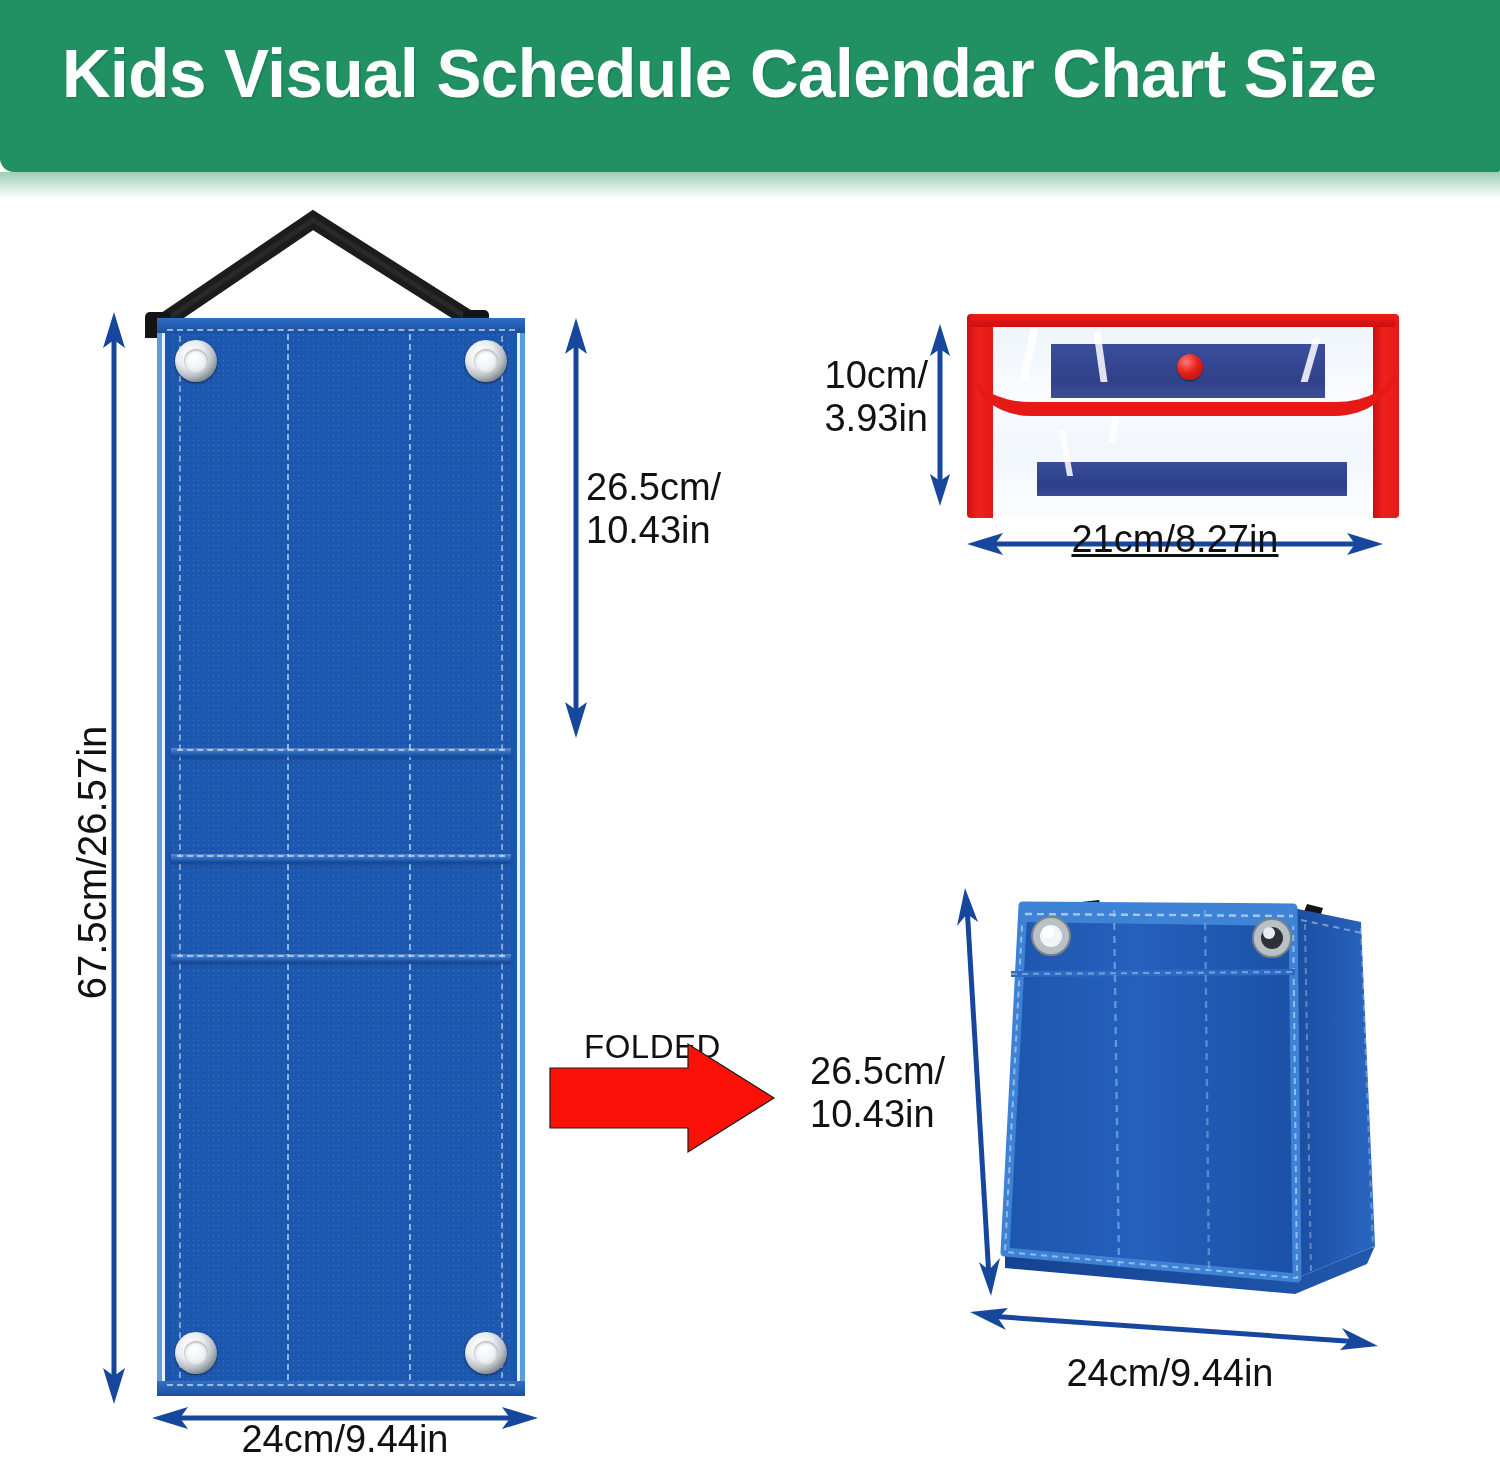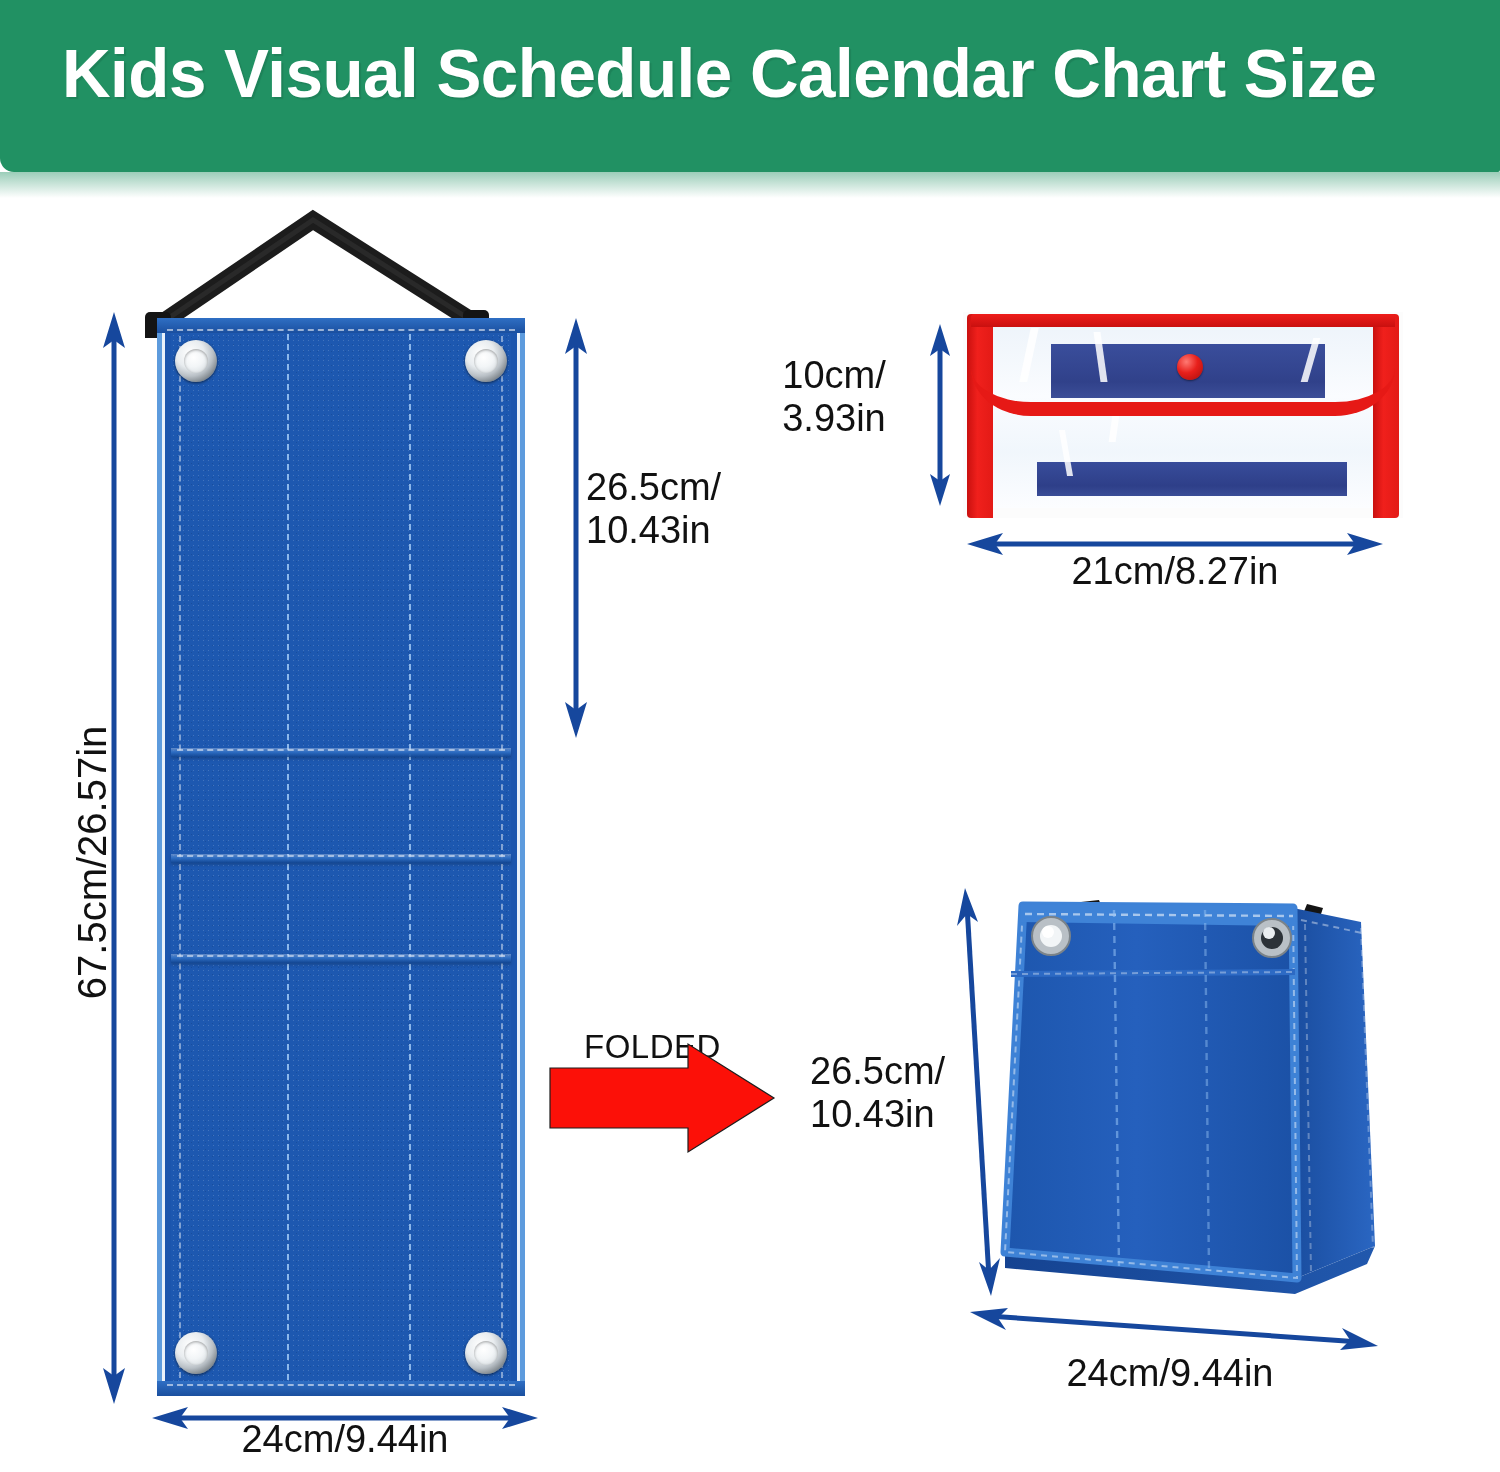--- a/index.html
+++ b/index.html
@@ -282,31 +282,31 @@
   <div class="pouch-snap"></div>
 </div>
 
 <div class="arrow-svg" style="left:920px; top:322px;">
   <svg width="40" height="186" viewBox="0 0 40 186">
     <line x1="20" y1="16" x2="20" y2="170" stroke="#16479d" stroke-width="5"></line>
     <polygon points="20,2 30,34 20,27 10,34" fill="#16479d"></polygon>
     <polygon points="20,184 30,152 20,159 10,152" fill="#16479d"></polygon>
   </svg>
 </div>
-<div class="dim" style="left:770px; top:354px; width:128px; text-align:center;">10cm/
+<div class="dim" style="left:800px; top:354px; width:128px; text-align:right;">10cm/
 3.93in</div>
 
 <div class="arrow-svg" style="left:965px; top:526px;">
   <svg width="420" height="36" viewBox="0 0 420 36">
     <line x1="18" y1="18" x2="402" y2="18" stroke="#16479d" stroke-width="5"></line>
     <polygon points="2,18 38,7 30,18 38,29" fill="#16479d"></polygon>
     <polygon points="418,18 382,7 390,18 382,29" fill="#16479d"></polygon>
   </svg>
 </div>
-<div class="dim" style="left:965px; top:550px; width:420px;">21cm/8.27in</div>
+<div class="dim" style="left:965px; top:518px; width:420px;text-decoration:underline;">21cm/8.27in</div>
 
 <div id="folded-label">FOLDED</div>
 <div id="folded-arrow">
   <svg width="228" height="116" viewBox="0 0 228 116">
     <polygon points="2,28 140,28 140,4 226,58 140,112 140,88 2,88" fill="#fc1008" stroke="#1d1d1d" stroke-width="1.2"></polygon>
   </svg>
 </div>
 
 <div id="folded-bag">
   <svg width="420" height="420" viewBox="0 0 420 420">

